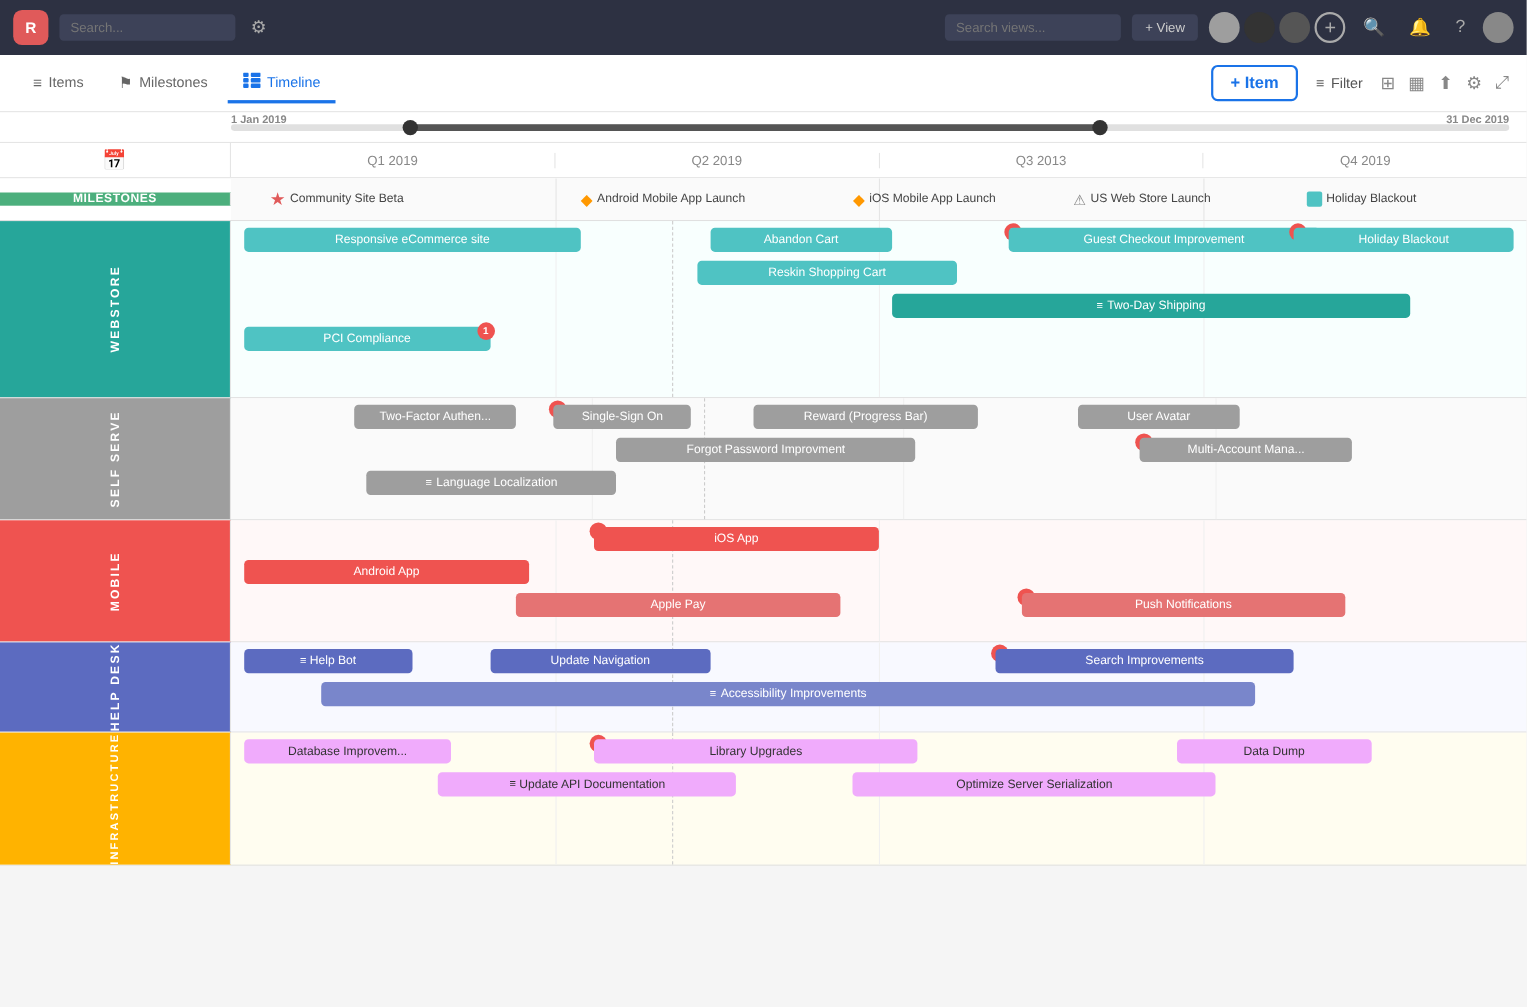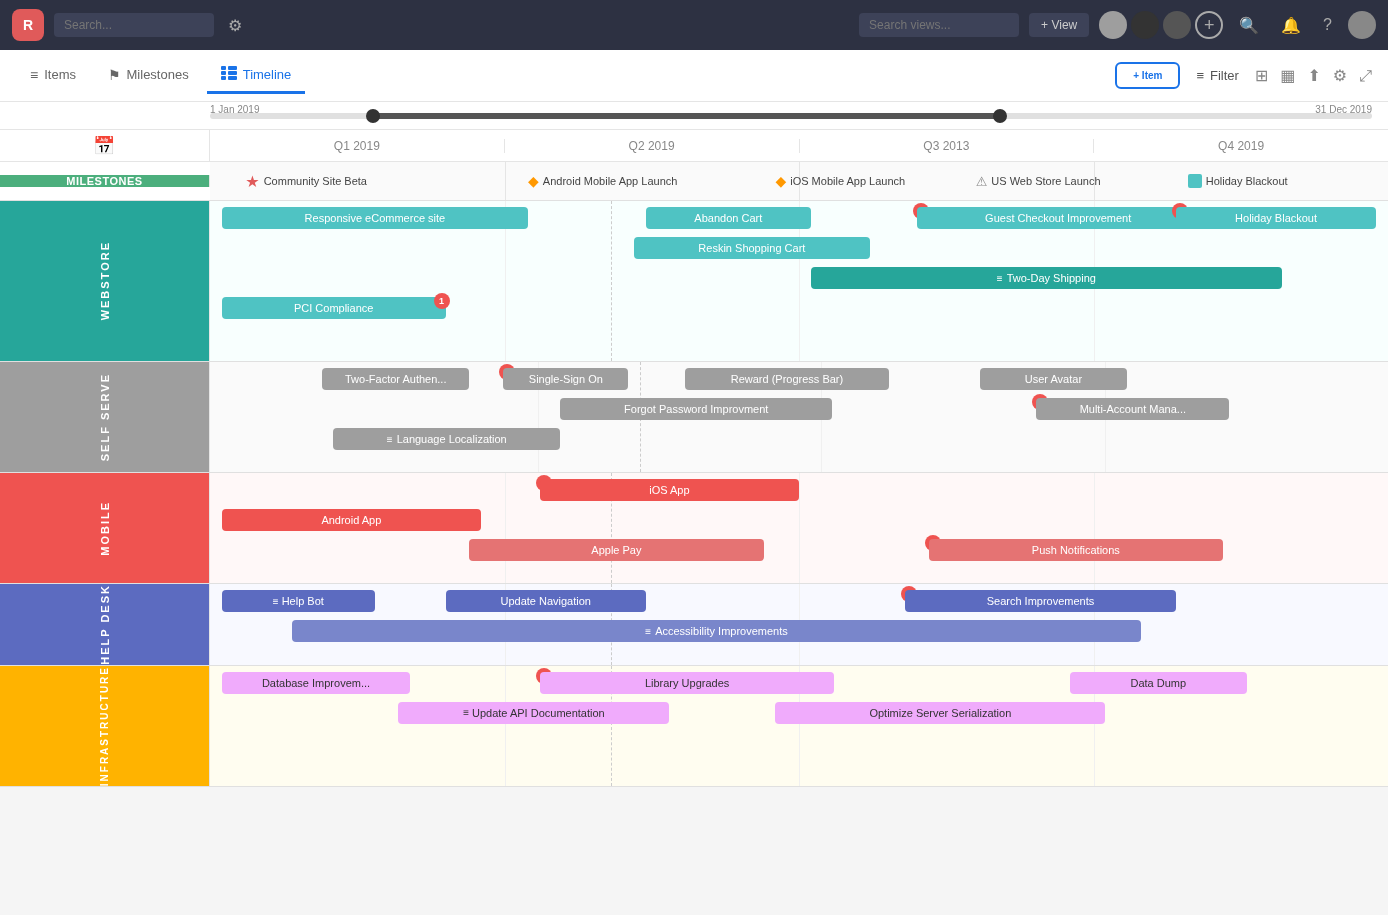--- a/index.html
+++ b/index.html
@@ -88,21 +88,21 @@
     }
     .tab-btn .tab-icon { font-size: 14px; }
     .sec-nav-spacer { flex: 1; }
     .add-item-btn {
       border: 2px solid #1a73e8;
       background: white;
       color: #1a73e8;
       padding: 6px 16px;
       border-radius: 6px;
       cursor: pointer;
-      font-size: 10px;
+      font-size: 15px;
       font-weight: 600;
     }
     .filter-btn {
       display: flex; align-items: center; gap: 6px;
       background: transparent;
       border: none;
       color: #555;
       font-size: 13px;
       cursor: pointer;
       padding: 6px 12px;
@@ -354,21 +354,21 @@
     <span class="toolbar-icon">⊞</span>
     <span class="toolbar-icon">▦</span>
     <span class="toolbar-icon">⬆</span>
     <span class="toolbar-icon">⚙</span>
     <span class="toolbar-icon">⤢</span>
   </div>
 </div>
 
 <div class="timeline-container">
 
-  <div class="time-scrubber" style="position:relative; height:28px; background:white; border-bottom:1px solid #e5e5e5;">
+  <div class="time-scrubber" style="position:relative; height:28px; background:white; border-bottom:1px solid #e5e5e5;font-weight:bold;">
     <span class="scrubber-date-left">1 Jan 2019</span>
     <div style="position:absolute; left:210px; right:16px; top:50%; transform:translateY(-50%); height:6px; background:#e0e0e0; border-radius:3px;">
       <div style="position:absolute; left:14%; width:54%; height:100%; background:#555; border-radius:3px;"></div>
       <div style="position:absolute; left:14%; top:-4px; width:14px; height:14px; background:#333; border-radius:50%; transform:translateX(-50%);"></div>
       <div style="position:absolute; left:68%; top:-4px; width:14px; height:14px; background:#333; border-radius:50%; transform:translateX(-50%);"></div>
     </div>
     <span class="scrubber-date-right">31 Dec 2019</span>
   </div>
 
   <div class="timeline-header">

